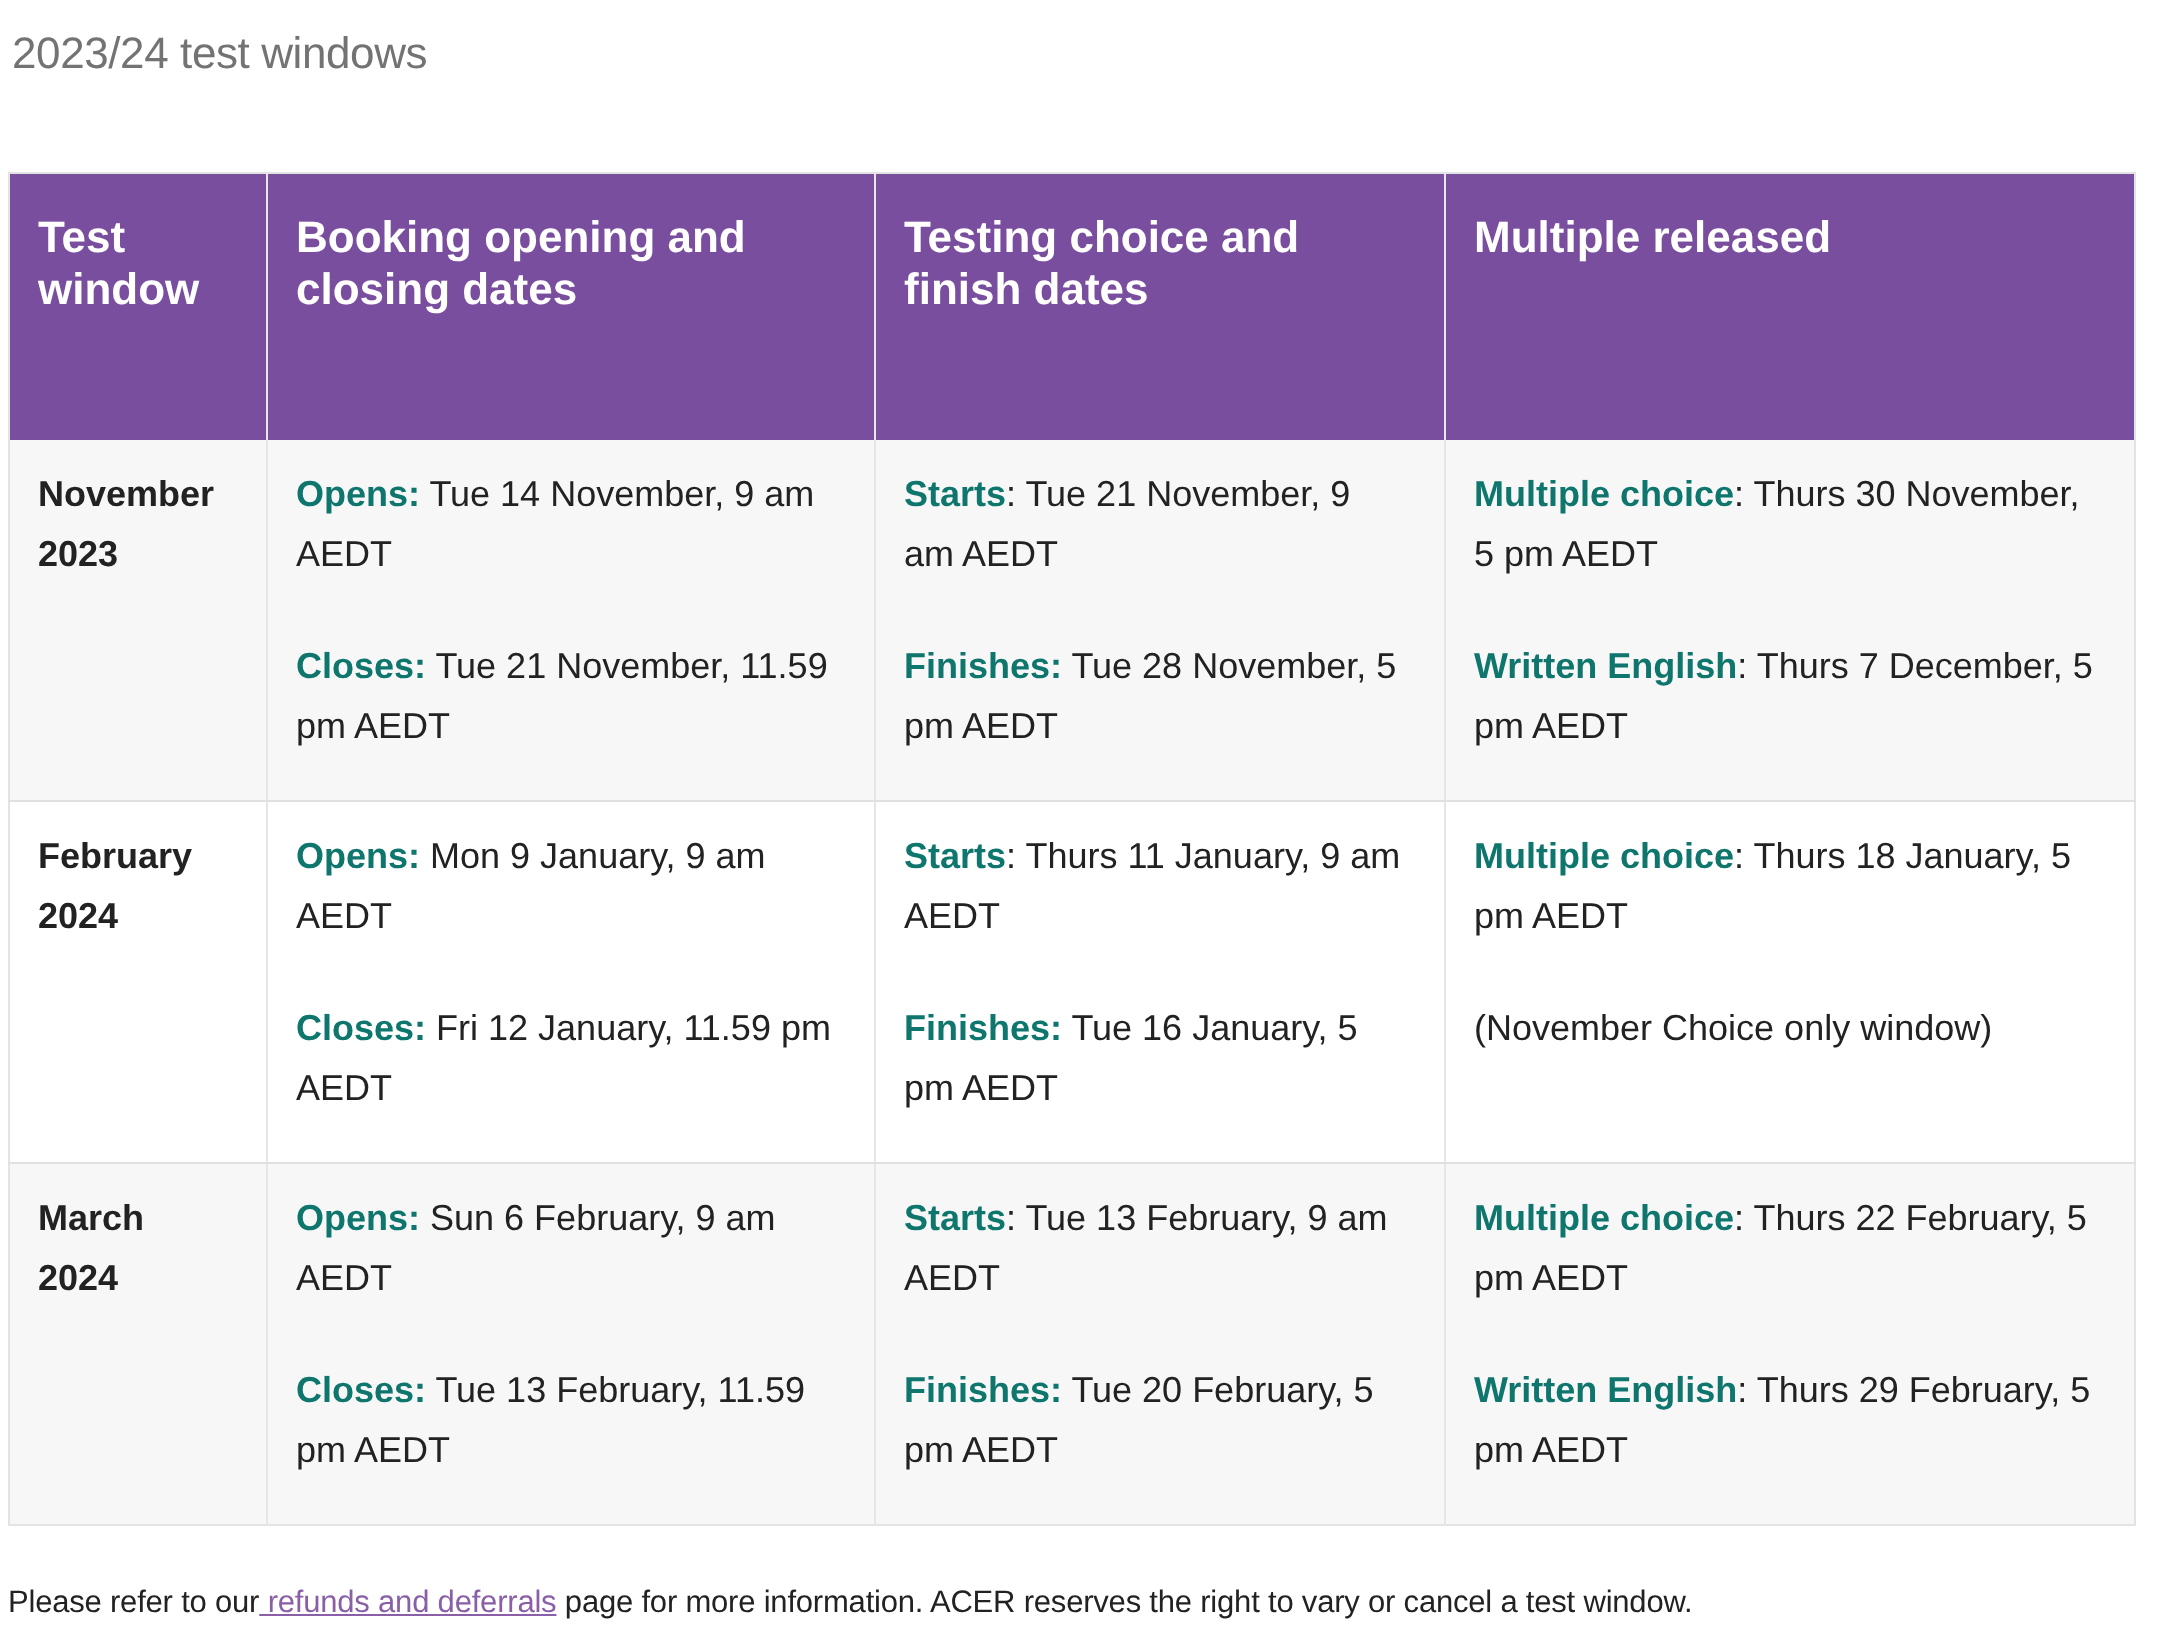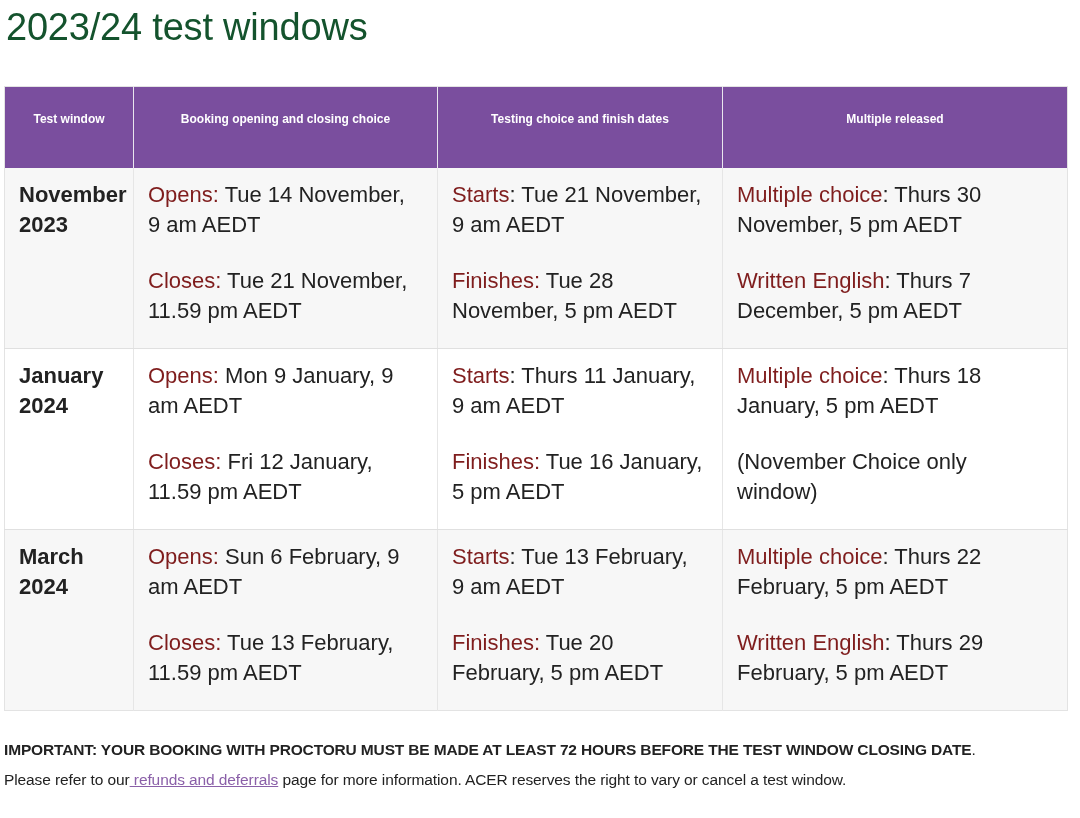--- a/index.html
+++ b/index.html
@@ -19,24 +19,24 @@
     position: relative;
     width: 1080px;
     height: 818px;
     box-sizing: border-box;
   }
 
   
   .page-title {
     margin: 0;
     padding: 8px 0 0 6px;
-    font-size: 38px;
+    font-size: 22px;
     line-height: 38px;
     font-weight: 400;
-    color: #14532d;
+    color: #737373;
     letter-spacing: -0.2px;
   }
 
   
   .table-wrap {
     margin: 40px 13px 0 4px;
   }
   table.windows {
     width: 1063px;
     border-collapse: collapse;
@@ -45,36 +45,36 @@
     background: #ffffff;
   }
   table.windows col.c1 { width: 129px; }
   table.windows col.c2 { width: 304px; }
   table.windows col.c3 { width: 285px; }
   table.windows col.c4 { width: 345px; }
 
   table.windows thead th {
     background: #7a4e9e;
     color: #ffffff;
-    font-size: 12px;
+    font-size: 22px;
     line-height: 26px;
     font-weight: bold;
-    text-align: center;
+    text-align: left;
     vertical-align: top;
-    padding: 19px 14px 36px 14px;
+    padding: 19px 14px 62px 14px;
     border-right: 1px solid #e9e6ee;
     border-bottom: none;
     box-sizing: border-box;
   }
   table.windows thead th:last-child {
     border-right: none;
   }
 
   table.windows tbody td {
-    font-size: 22px;
+    font-size: 18px;
     line-height: 30px;
     vertical-align: top;
     padding: 12px 18px 22px 14px;
     border-right: 1px solid #e6e6e6;
     border-bottom: 1px solid #e0e0e0;
     color: #222222;
     box-sizing: border-box;
   }
   table.windows tbody td:last-child {
     border-right: none;
@@ -92,22 +92,22 @@
     font-weight: bold;
     color: #111111;
   }
   .cell-line {
     margin: 0 0 26px 0;
   }
   .cell-line:last-child {
     margin-bottom: 0;
   }
   .lbl {
-    font-weight: normal;
-    color: #7f1d1d;
+    font-weight: bold;
+    color: #0f766e;
     text-align: center;
   }
 
   
   .footer {
     margin: 25px 13px 0 4px;
     font-size: 15.5px;
     line-height: 27px;
     color: #222222;
   }
@@ -138,21 +138,21 @@
     <table class="windows">
       <colgroup>
         <col class="c1">
           <col class="c2">
           <col class="c3">
           <col class="c4">
       </colgroup>
       <thead>
         <tr>
           <th>Test window</th>
-          <th>Booking opening and closing choice</th>
+          <th>Booking opening and closing dates</th>
           <th> Testing choice and finish dates</th>
           <th>Multiple released</th>
         </tr>
       </thead>
       <tbody>
 
         <tr class="odd">
           <td class="window-name">November 2023</td>
           <td>
             <p class="cell-line"><span class="lbl">Opens:</span><span> Tue 14 November, 9 am AEDT</span></p>
@@ -162,21 +162,21 @@
             <p class="cell-line"><span class="lbl">Starts</span><span>: Tue 21 November, 9 am AEDT</span></p>
             <p class="cell-line"><span class="lbl">Finishes:</span><span> Tue 28 November, 5 pm AEDT</span></p>
           </td>
           <td>
             <p class="cell-line"><span class="lbl">Multiple choice</span><span>: Thurs 30 November, 5 pm AEDT</span></p>
             <p class="cell-line"><span class="lbl">Written English</span><span>: Thurs 7 December, 5 pm AEDT</span></p>
           </td>
         </tr>
 
         <tr class="even">
-          <td class="window-name">January 2024</td>
+          <td class="window-name">February 2024</td>
           <td>
             <p class="cell-line"><span class="lbl">Opens:</span><span> Mon 9 January, 9 am AEDT</span></p>
             <p class="cell-line"><span class="lbl">Closes:</span><span> Fri 12 January, 11.59 pm AEDT</span></p>
           </td>
           <td>
             <p class="cell-line"><span class="lbl">Starts</span><span>: Thurs 11 January, 9 am AEDT</span></p>
             <p class="cell-line"><span class="lbl">Finishes:</span><span> Tue 16 January, 5 pm AEDT</span></p>
           </td>
           <td>
             <p class="cell-line"><span class="lbl">Multiple choice</span><span>: Thurs 18 January, 5 pm AEDT</span></p>
@@ -198,17 +198,16 @@
             <p class="cell-line"><span class="lbl">Multiple choice</span><span>: Thurs 22 February, 5 pm AEDT</span></p>
             <p class="cell-line"><span class="lbl">Written English</span><span>: Thurs 29 February, 5 pm AEDT</span></p>
           </td>
         </tr>
 
       </tbody>
     </table>
   </div>
 
   <div class="footer">
-    <div class="important-line"><span>IMPORTANT: YOUR BOOKING WITH PROCTORU MUST BE MADE AT LEAST 72 HOURS BEFORE THE TEST WINDOW CLOSING DATE</span><span class="tail">.</span></div>
     <div class="note-line"><span>Please refer to our</span><a class="inline-link" href="#"> refunds and deferrals</a><span> page for more information. ACER reserves the right to vary or cancel a test window.</span></div>
   </div>
 
 </div>
 
 </body></html>

